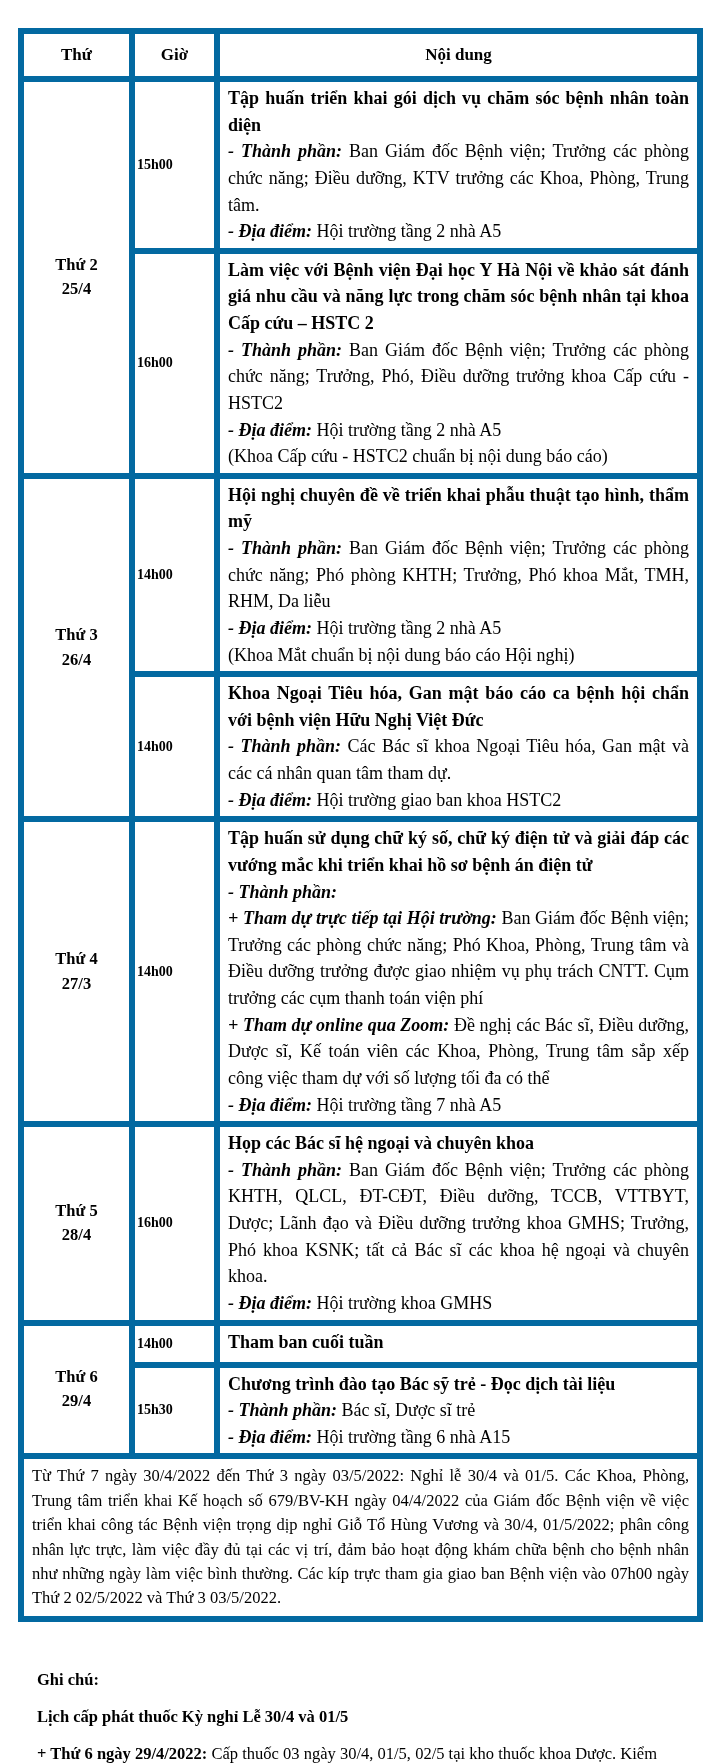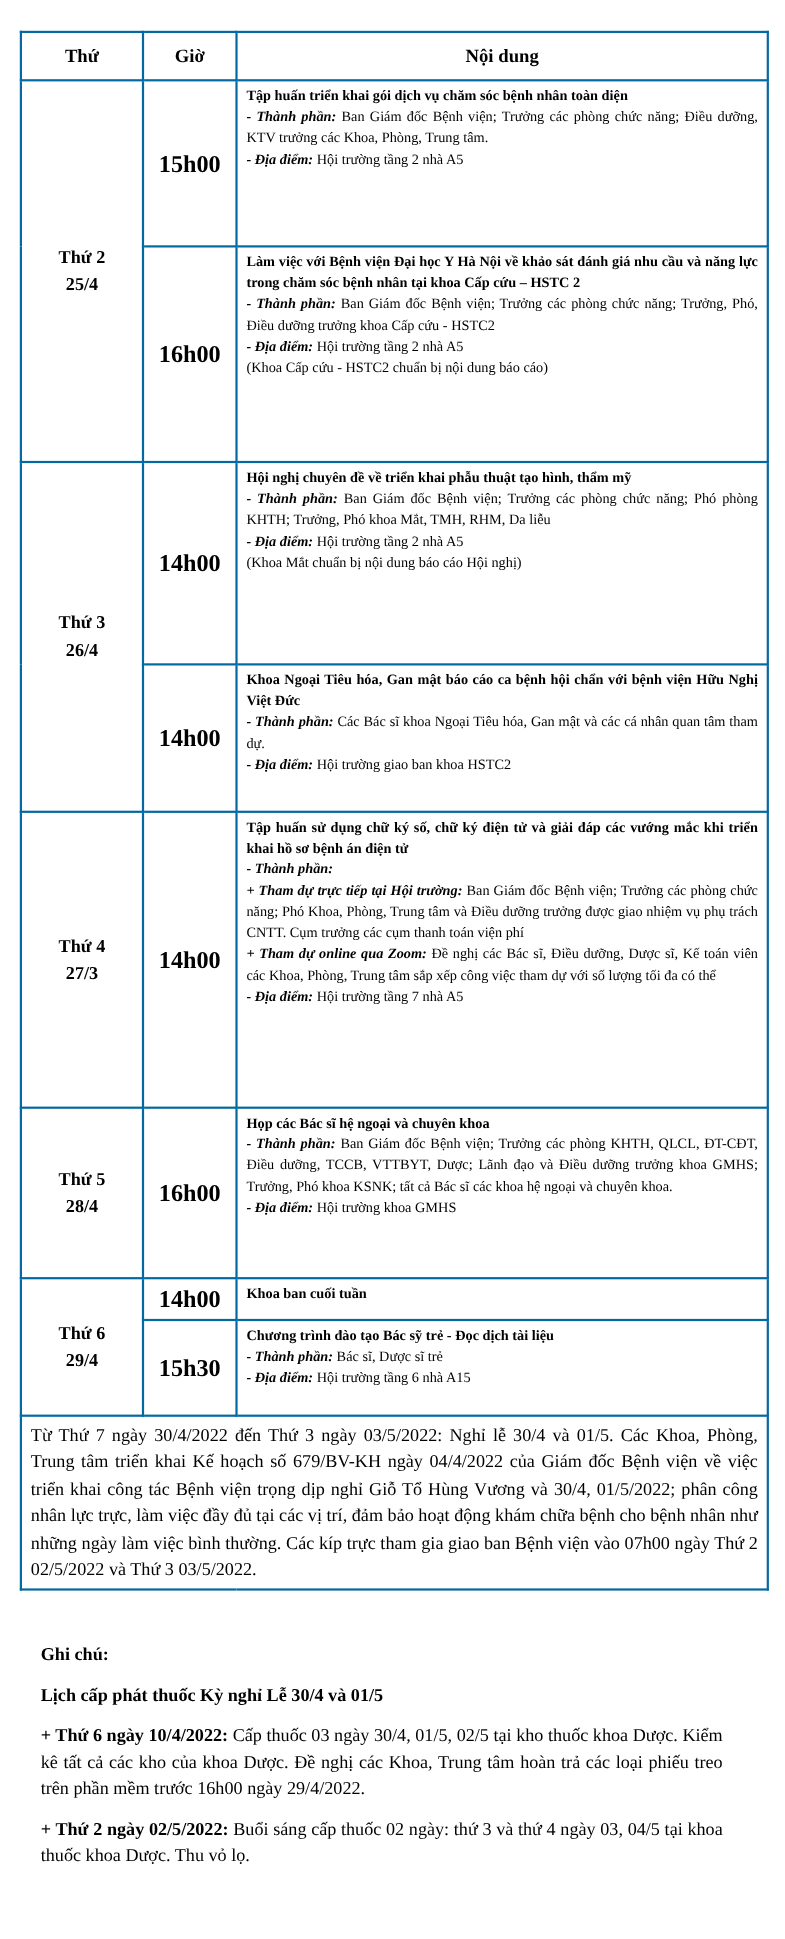--- a/index.html
+++ b/index.html
@@ -15,47 +15,47 @@
     border-collapse: collapse;
     table-layout: fixed;
     margin-left: 18px;
     width: 679px;
   }
   table.sched col.c-thu { width: 111px; }
   table.sched col.c-gio { width: 85px; }
   table.sched col.c-nd  { width: 483px; }
 
   table.sched th, table.sched td {
-    border: 2px solid #0369a1;
+    border: 6px solid #0369a1;
   }
   th.hdr {
     font-weight: bold;
     font-size: 17px;
     text-align: center;
     padding: 11px 4px;
   }
   td.day {
     text-align: center;
     vertical-align: middle;
     font-weight: bold;
     font-size: 16.5px;
     line-height: 1.5;
     padding: 2px;
   }
   td.time {
-    text-align: center;
+    text-align: left;
     vertical-align: middle;
     font-weight: bold;
-    font-size: 22px;
+    font-size: 14px;
     padding: 2px;
   }
   td.content {
     vertical-align: top;
     padding: 3px 8px 3px 8px;
-    font-size: 13px;
+    font-size: 18px;
     line-height: 1.48;
     text-align: justify;
   }
   td.content p { margin: 0; }
   .title { font-weight: bold; }
   .lbl { font-weight: bold; font-style: italic; }
 
   td.footnote {
     vertical-align: top;
     padding: 5px 8px;
@@ -166,21 +166,21 @@
         </td>
       </tr>
 
       <tr>
         <td class="day" rowspan="2">
           <div>Thứ 6</div>
           <div>29/4</div>
         </td>
         <td class="time">14h00</td>
         <td class="content" style="height:30px">
-          <p class="title">Khoa ban cuối tuần</p>
+          <p class="title">Tham ban cuối tuần</p>
         </td>
       </tr>
       <tr>
         <td class="time">15h30</td>
         <td class="content" style="height:79px">
           <p class="title">Chương trình đào tạo Bác sỹ trẻ - Đọc dịch tài liệu</p>
           <p><span class="lbl">- Thành phần:</span> <span>Bác sĩ, Dược sĩ trẻ</span></p>
           <p><span class="lbl">- Địa điểm:</span> <span>Hội trường tầng 6 nhà A15</span></p>
         </td>
       </tr>
@@ -190,17 +190,17 @@
           <span class="blabel">Từ Thứ 7 ngày 30/4/2022 đến Thứ 3 ngày 03/5/2022:</span> <span>Nghỉ lễ 30/4 và 01/5. Các Khoa, Phòng, Trung tâm triển khai Kế hoạch số 679/BV-KH ngày 04/4/2022 của Giám đốc Bệnh viện về việc triển khai công tác Bệnh viện trọng dịp nghỉ Giỗ Tổ Hùng Vương và 30/4, 01/5/2022; phân công nhân lực trực, làm việc đầy đủ tại các vị trí, đảm bảo hoạt động khám chữa bệnh cho bệnh nhân như những ngày làm việc bình thường. Các kíp trực tham gia giao ban Bệnh viện vào 07h00 ngày Thứ 2 02/5/2022 và Thứ 3 03/5/2022.</span>
         </td>
       </tr>
 
     </tbody>
   </table>
 
   <div class="notes">
     <p class="notes-heading">Ghi chú:</p>
     <p class="notes-sub">Lịch cấp phát thuốc Kỳ nghỉ Lễ 30/4 và 01/5</p>
-    <p><span class="nb">+ Thứ 6 ngày 10/4/2022:</span> <span>Cấp thuốc 03 ngày 30/4, 01/5, 02/5 tại kho thuốc khoa Dược. Kiểm kê tất cả các kho của khoa Dược. Đề nghị các Khoa, Trung tâm hoàn trả các loại phiếu treo trên phần mềm trước 16h00 ngày 29/4/2022.</span></p>
+    <p><span class="nb">+ Thứ 6 ngày 29/4/2022:</span> <span>Cấp thuốc 03 ngày 30/4, 01/5, 02/5 tại kho thuốc khoa Dược. Kiểm kê tất cả các kho của khoa Dược. Đề nghị các Khoa, Trung tâm hoàn trả các loại phiếu treo trên phần mềm trước 16h00 ngày 29/4/2022.</span></p>
     <p><span class="nb">+ Thứ 2 ngày 02/5/2022:</span> <span>Buổi sáng cấp thuốc 02 ngày: thứ 3 và thứ 4 ngày 03, 04/5 tại khoa thuốc khoa Dược. Thu vỏ lọ.</span></p>
   </div>
 
 </div>
 
 </body></html>

